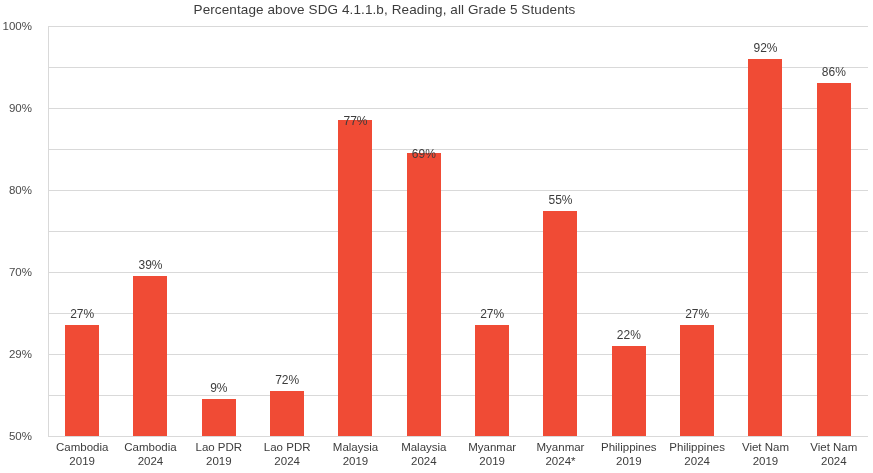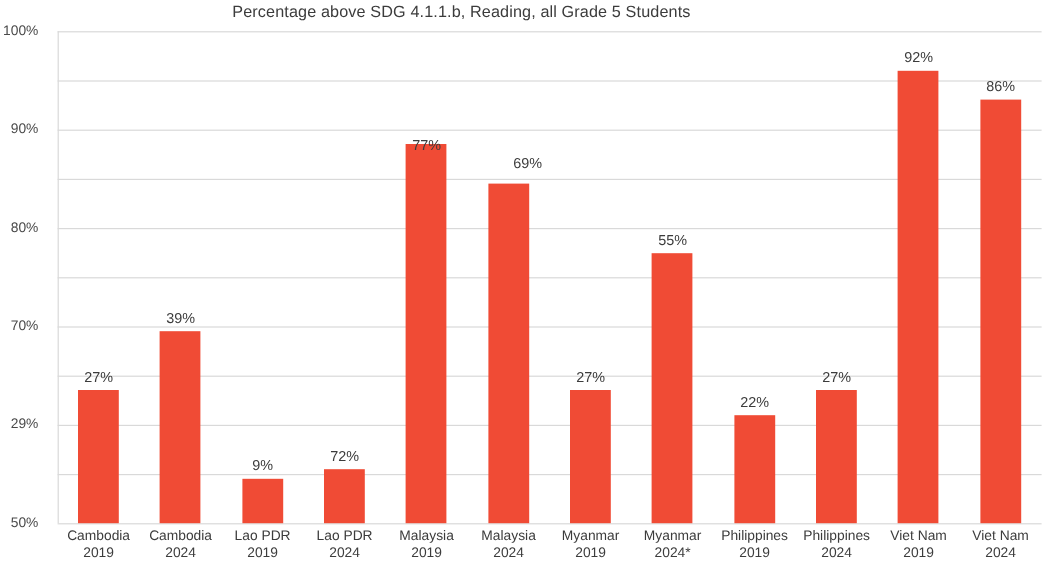--- a/index.html
+++ b/index.html
@@ -137,21 +137,21 @@
         <div class="bar-slot" style="left: 205px; width: 68.3333px;">
           <div class="bar" title="Lao PDR 2024: 11%" style="height: 45.1px; background: rgb(240, 75, 53);"></div>
           <div class="bar-label" style="top: 346.9px;">72%</div>
         </div>
         <div class="bar-slot" style="left: 273.333px; width: 68.3333px;">
           <div class="bar" title="Malaysia 2019: 77%" style="height: 315.7px; background: rgb(240, 75, 53);"></div>
           <div class="bar-label" style="top: 88px;">77%</div>
         </div>
         <div class="bar-slot" style="left: 341.667px; width: 68.3333px;">
           <div class="bar" title="Malaysia 2024: 69%" style="height: 282.9px; background: rgb(240, 75, 53);"></div>
-          <div class="bar-label" style="top: 103px; margin-left: 16px;">69%</div>
+          <div class="bar-label" style="top: 121px;">69%</div>
         </div>
         <div class="bar-slot" style="left: 410px; width: 68.3333px;">
           <div class="bar" title="Myanmar 2019: 27%" style="height: 110.7px; background: rgb(240, 75, 53);"></div>
           <div class="bar-label" style="top: 281.3px;">27%</div>
         </div>
         <div class="bar-slot" style="left: 478.333px; width: 68.3333px;">
           <div class="bar" title="Myanmar 2024*: 55%" style="height: 225.5px; background: rgb(240, 75, 53);"></div>
           <div class="bar-label" style="top: 166.5px;">55%</div>
         </div>
         <div class="bar-slot" style="left: 546.667px; width: 68.3333px;">

